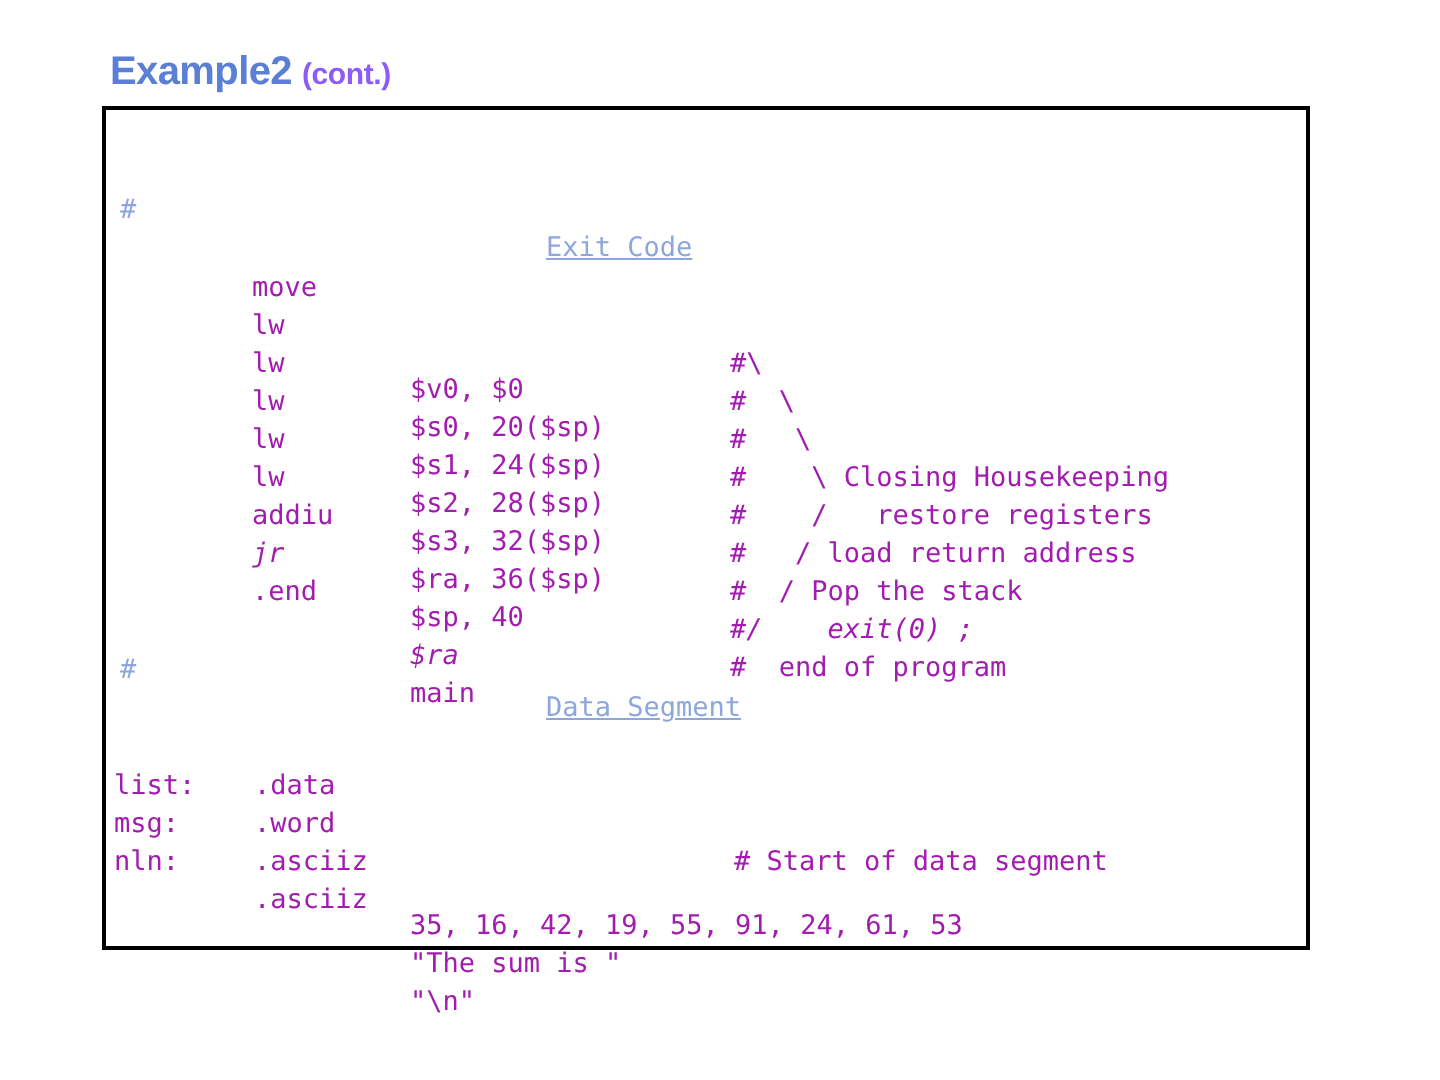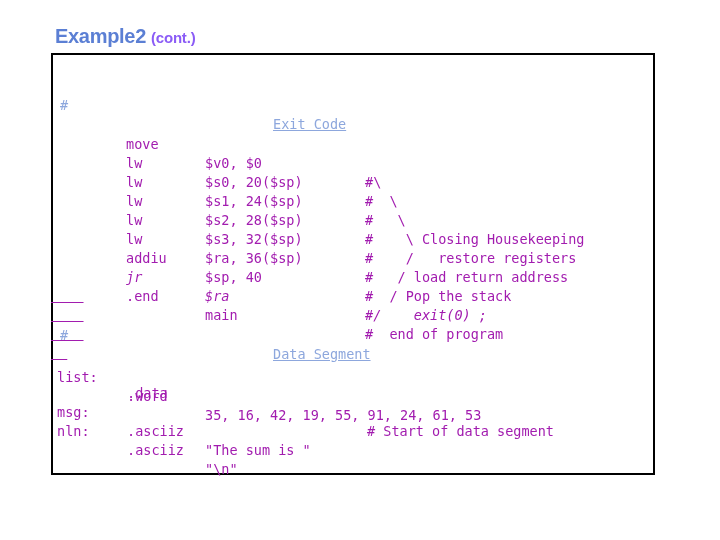--- a/index.html
+++ b/index.html
@@ -74,21 +74,21 @@
 
   .section-head {
     color: #8da7dd;
   }
 
   .col-label   { position: absolute; left: 6px;   }
   .col-hash    { position: absolute; left: 9px;   }
   .col-title   { position: absolute; left: 222px; text-decoration: underline; }
   .col-mnem    { position: absolute; left: 75px;  }
   .col-dir     { position: absolute; left: 76px;  }
-  .col-ops     { position: absolute; left: 154px; }
+  .col-ops     { position: absolute; left: 154px; margin-top: 32px; }
   .col-cmt     { position: absolute; left: 314px; }
   .col-dcmt    { position: absolute; left: 316px; }
 </style>
 </head>
 <body>
 
 <div id="slide-title">
   <span class="title-main">Example2</span><span class="title-sub">(cont.)</span>
 </div>
 
@@ -134,38 +134,38 @@
   <div class="code-line" style="top:177px;">
     <span class="col-mnem">addiu</span>
     <span class="col-ops">$sp, 40</span>
     <span class="col-cmt">#  / Pop the stack</span>
   </div>
   <div class="code-line" style="top:196px;font-style:italic;">
     <span class="col-mnem">jr</span>
     <span class="col-ops">$ra</span>
     <span class="col-cmt">#/    exit(0) ;</span>
   </div>
-  <div class="code-line" style="top:215px;text-decoration:underline;">
+  <div class="code-line" style="top:215px;">
     <span class="col-mnem">.end</span>
     <span class="col-ops">main</span>
     <span class="col-cmt">#  end of program</span>
   </div>
 
   <div class="code-line section-head" style="top:254px;">
     <span class="col-hash">#</span>
     <span class="col-title">Data Segment</span>
   </div>
 
   <div class="code-line" style="top:293px;">
     <span class="col-label"></span>
     <span class="col-dir">.data</span>
     <span class="col-ops"></span>
     <span class="col-dcmt"># Start of data segment</span>
   </div>
-  <div class="code-line" style="top:296px;padding-left:48px;">
+  <div class="code-line" style="top:312px;padding-left:48px;">
     <span class="col-label">list:</span>
     <span class="col-dir">.word</span>
     <span class="col-ops">35, 16, 42, 19, 55, 91, 24, 61, 53</span>
     <span class="col-dcmt"></span>
   </div>
   <div class="code-line" style="top:331px;">
     <span class="col-label">msg:</span>
     <span class="col-dir">.asciiz</span>
     <span class="col-ops">"The sum is "</span>
     <span class="col-dcmt"></span>

